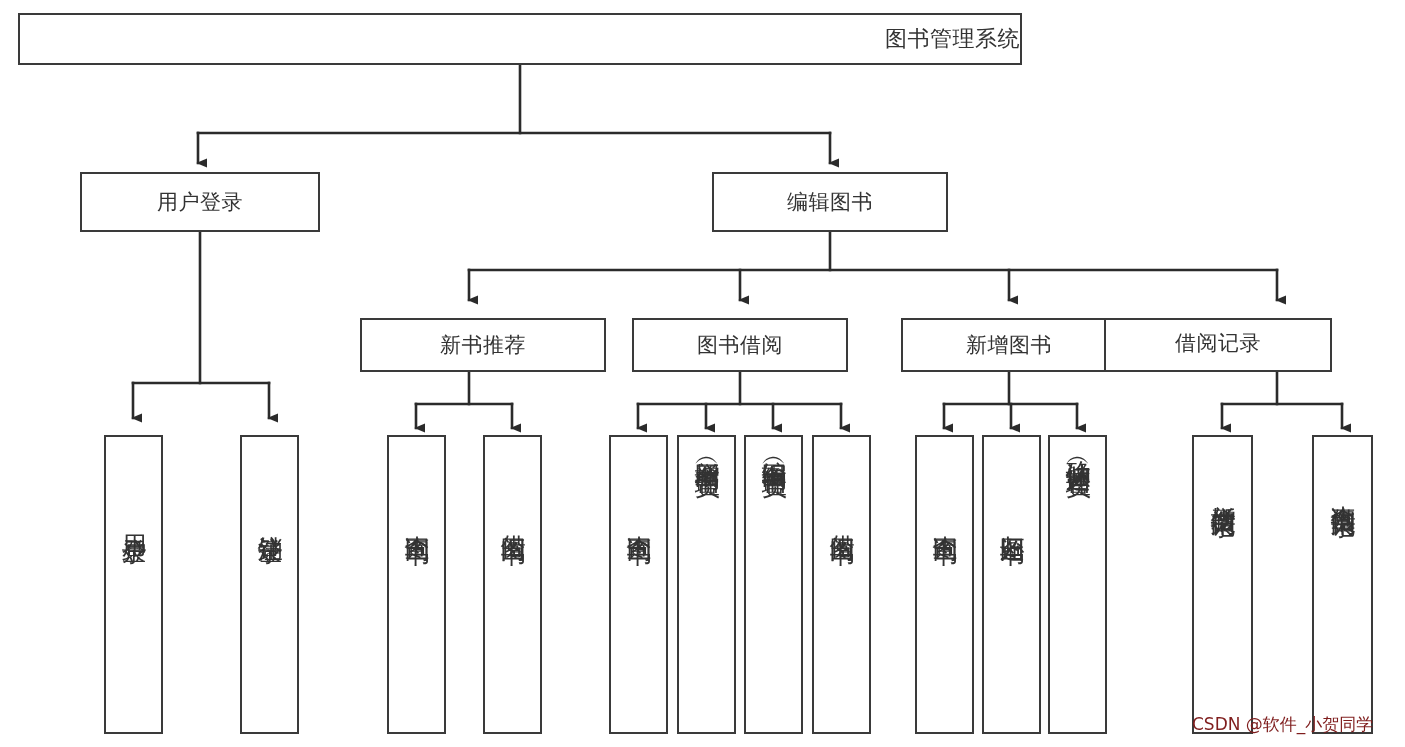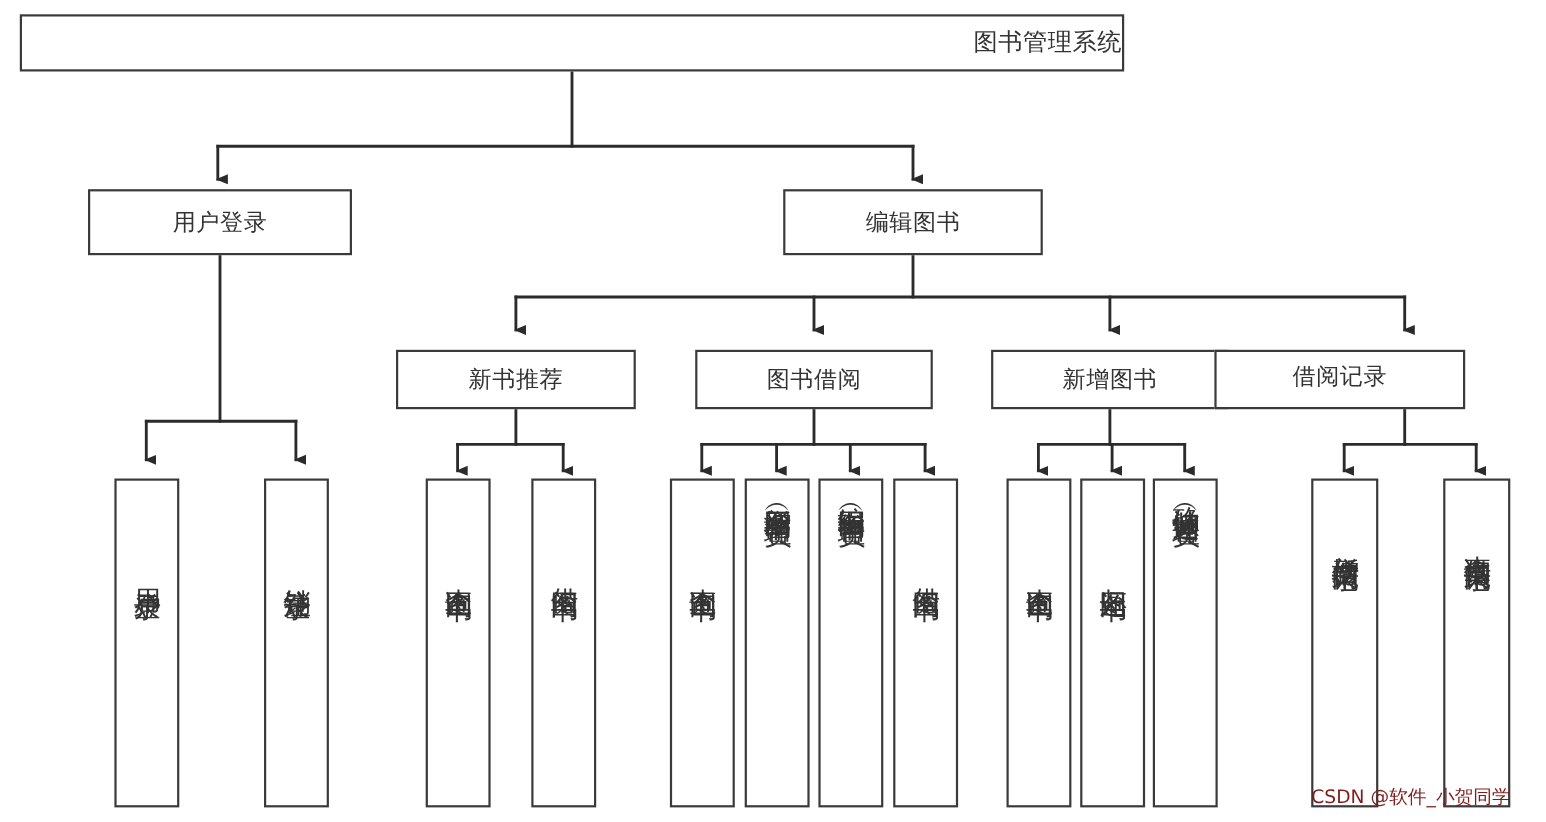--- a/index.html
+++ b/index.html
@@ -143,21 +143,21 @@
   </div>
 
   <div class="node horiz" style="left:80px; top:172px; width:240px; height:60px;">
     <span class="label">用户登录</span>
   </div>
 
   <div class="node horiz" style="left:712px; top:172px; width:236px; height:60px;">
     <span class="label">编辑图书</span>
   </div>
 
-  <div class="node horiz" style="left:360px; top:318px; width:218px; height:54px;">
+  <div class="node horiz" style="left:360px; top:318px; width:246px; height:54px;">
     <span class="label">新书推荐</span>
   </div>
 
   <div class="node horiz" style="left:632px; top:318px; width:216px; height:54px;">
     <span class="label">图书借阅</span>
   </div>
 
   <div class="node horiz" style="left:901px; top:318px; width:216px; height:54px;">
     <span class="label">新增图书</span>
   </div>

